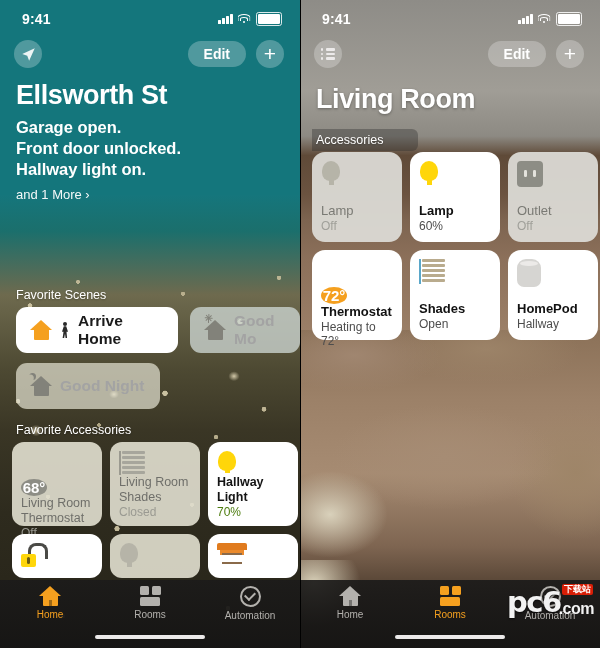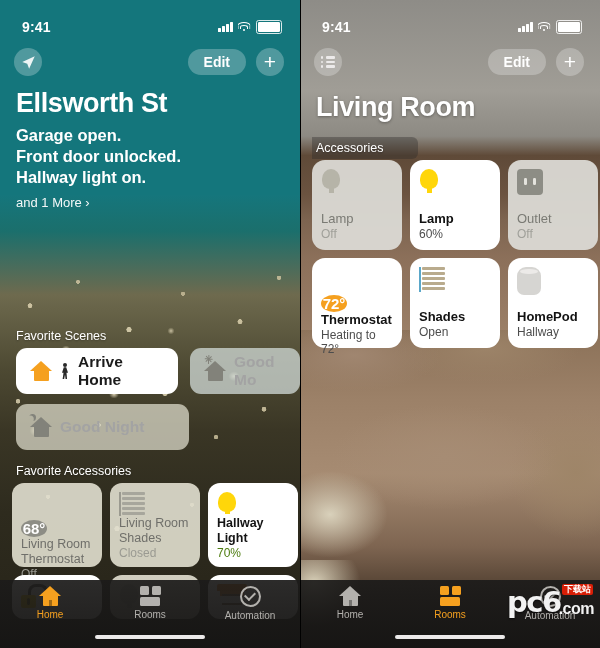--- a/index.html
+++ b/index.html
@@ -62,21 +62,21 @@
       radial-gradient(ellipse 80px 60px at 10% 58%, #d9d1bb 0%, rgba(217,209,187,0) 72%),
       linear-gradient(180deg,#8b7158 0%, #9c8168 22%, #a68b72 45%, #7e6551 68%, #4a3a2c 84%, #2f251b 100%);
   }
   .bg-right .rug{
     position:absolute;left:0;top:560px;width:70px;height:80px;
     background:radial-gradient(ellipse 60px 55px at 20% 30%, #ddd5bd 0%, rgba(221,213,189,0) 78%);
   }
 
   
   .statusbar{position:relative;height:30px;display:flex;align-items:center;
-    justify-content:space-between;padding:12px 18px 0 22px;color:#fff;}
+    justify-content:space-between;padding:4px 18px 0 22px;color:#fff;}
   .clock{font-size:14px;font-weight:bold;letter-spacing:.2px;}
   .sysicons{display:flex;align-items:center;gap:5px;}
   .bars{display:flex;align-items:flex-end;gap:1.5px;height:10px;}
   .bars i{display:block;width:2.5px;background:#fff;border-radius:.5px;}
   .bars i:nth-child(1){height:4px}.bars i:nth-child(2){height:6px}
   .bars i:nth-child(3){height:8px}.bars i:nth-child(4){height:10px}
   .wifi{position:relative;width:13px;height:10px;}
   .wifi span{position:absolute;left:50%;transform:translateX(-50%);
     border:1.6px solid #fff;border-bottom:none;border-radius:50% 50% 0 0;}
   .wifi span:nth-child(1){width:11px;height:5.5px;top:0;}
@@ -112,21 +112,21 @@
   
   .seclabel{position:relative;color:#fff;font-size:12.5px;font-weight:500;
     padding-left:16px;margin-bottom:5px;text-shadow:0 1px 2px rgba(0,0,0,.3);}
 
   
   .scenes{position:relative;padding-left:16px;display:flex;flex-direction:column;gap:10px;}
   .scenerow{display:flex;gap:12px;}
   .scene{height:46px;border-radius:11px;display:flex;align-items:center;
     gap:8px;padding:0 14px;box-sizing:border-box;}
   .scene.on{background:#ffffff;width:180px;}
-  .scene.off{background:rgba(226,224,208,.72);width:173px;}
+  .scene.off{background:rgba(226,224,208,.72);width:144px;}
   .scene.off.peek{flex:0 0 110px;width:110px;background:rgba(205,214,210,.78);}
   .scene .nm{font-size:15.5px;font-weight:bold;}
   .scene.on .nm{color:#1b1b1b;}
   .scene.off .nm{color:#a3a3a3;}
 
   .hico{width:22px;height:20px;position:relative;flex:0 0 auto;}
   .hico .roof{position:absolute;top:0;left:0;width:0;height:0;
     border-left:11px solid transparent;border-right:11px solid transparent;}
   .hico .body{position:absolute;bottom:0;left:3.5px;width:15px;height:11px;border-radius:1px;}
   .hico.orange .roof{border-bottom:10px solid #f5a01f;} .hico.orange .body{background:#f5a01f;}
@@ -291,21 +291,21 @@
     <div class="headline">
       <div class="hometitle">Ellsworth St</div>
       <div class="statusline">
         <div>Garage open.</div>
         <div>Front door unlocked.</div>
         <div>Hallway light on.</div>
       </div>
       <div class="morelink">and 1 More ›</div>
     </div>
 
-    <div style="position:relative;margin-top:119px;">
+    <div style="position:relative;margin-top:86px;">
       <div class="seclabel">Favorite Scenes</div>
       <div class="scenes">
         <div class="scenerow">
           <div class="scene on">
             <div class="hico orange">
                 <div class="roof"></div>
                 <div class="body"></div>
               </div>
             <div class="walker"></div>
             <div class="nm">Arrive Home</div>

